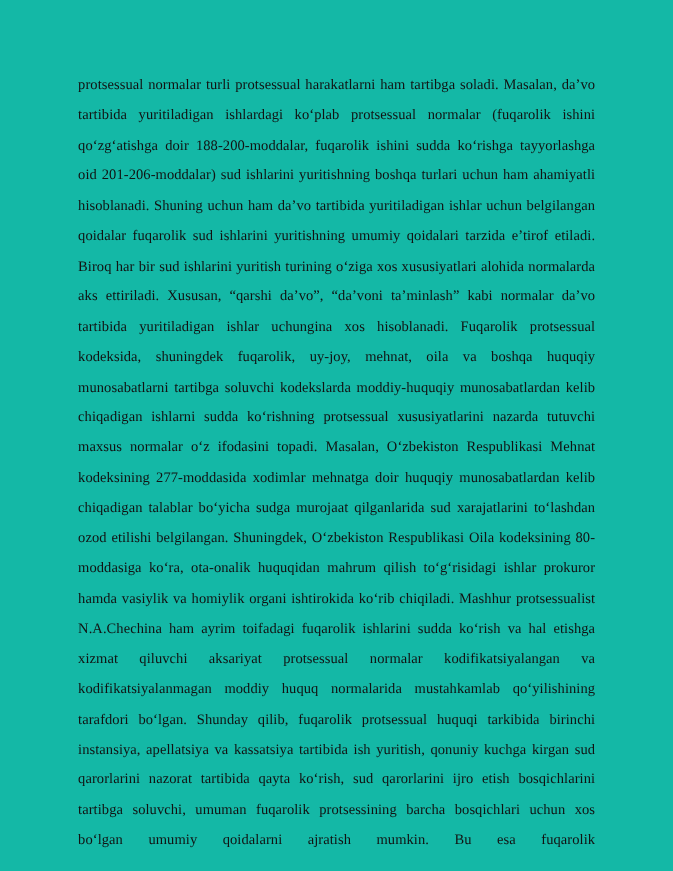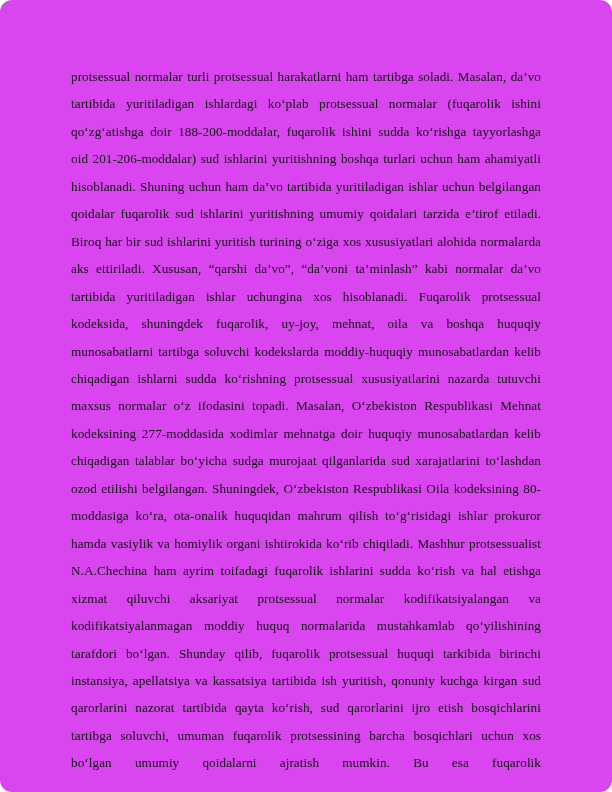--- a/index.html
+++ b/index.html
@@ -49,17 +49,17 @@
   
   .body-paragraph::after {
     content: "";
     display: inline-block;
     width: 100%;
   }
 </style>
 </head>
 <body>
 
-<div class="page" style="background: #d946ef; border-radius: 12px;">
+<div class="page" style="background: #14b8a6;">
   <div class="text-block">
     <p class="body-paragraph" style="color: rgb(18, 18, 18);">protsessual normalar turli protsessual harakatlarni ham tartibga soladi. Masalan, da’vo tartibida yuritiladigan ishlardagi ko‘plab protsessual normalar (fuqarolik ishini qo‘zg‘atishga doir 188-200-moddalar, fuqarolik ishini sudda ko‘rishga tayyorlashga oid 201-206-moddalar) sud ishlarini yuritishning boshqa turlari uchun ham ahamiyatli hisoblanadi. Shuning uchun ham da’vo tartibida yuritiladigan ishlar uchun belgilangan qoidalar fuqarolik sud ishlarini yuritishning umumiy qoidalari tarzida e’tirof etiladi. Biroq har bir sud ishlarini yuritish turining o‘ziga xos xususiyatlari alohida normalarda aks ettiriladi. Xususan, “qarshi da’vo”, “da’voni ta’minlash” kabi normalar da’vo tartibida yuritiladigan ishlar uchungina xos hisoblanadi. Fuqarolik protsessual kodeksida, shuningdek fuqarolik, uy-joy, mehnat, oila va boshqa huquqiy munosabatlarni tartibga soluvchi kodekslarda moddiy-huquqiy munosabatlardan kelib chiqadigan ishlarni sudda ko‘rishning protsessual xususiyatlarini nazarda tutuvchi maxsus normalar o‘z ifodasini topadi. Masalan, O‘zbekiston Respublikasi Mehnat kodeksining 277-moddasida xodimlar mehnatga doir huquqiy munosabatlardan kelib chiqadigan talablar bo‘yicha sudga murojaat qilganlarida sud xarajatlarini to‘lashdan ozod etilishi belgilangan. Shuningdek, O‘zbekiston Respublikasi Oila kodeksining 80-moddasiga ko‘ra, ota-onalik huquqidan mahrum qilish to‘g‘risidagi ishlar prokuror hamda vasiylik va homiylik organi ishtirokida ko‘rib chiqiladi. Mashhur protsessualist N.A.Chechina ham ayrim toifadagi fuqarolik ishlarini sudda ko‘rish va hal etishga xizmat qiluvchi aksariyat protsessual normalar kodifikatsiyalangan va kodifikatsiyalanmagan moddiy huquq normalarida mustahkamlab qo‘yilishining tarafdori bo‘lgan. Shunday qilib, fuqarolik protsessual huquqi tarkibida birinchi instansiya, apellatsiya va kassatsiya tartibida ish yuritish, qonuniy kuchga kirgan sud qarorlarini nazorat tartibida qayta ko‘rish, sud qarorlarini ijro etish bosqichlarini tartibga soluvchi, umuman fuqarolik protsessining barcha bosqichlari uchun xos bo‘lgan umumiy qoidalarni ajratish mumkin. Bu esa fuqarolik</p>
   </div>
 </div>
 
 </body></html>

